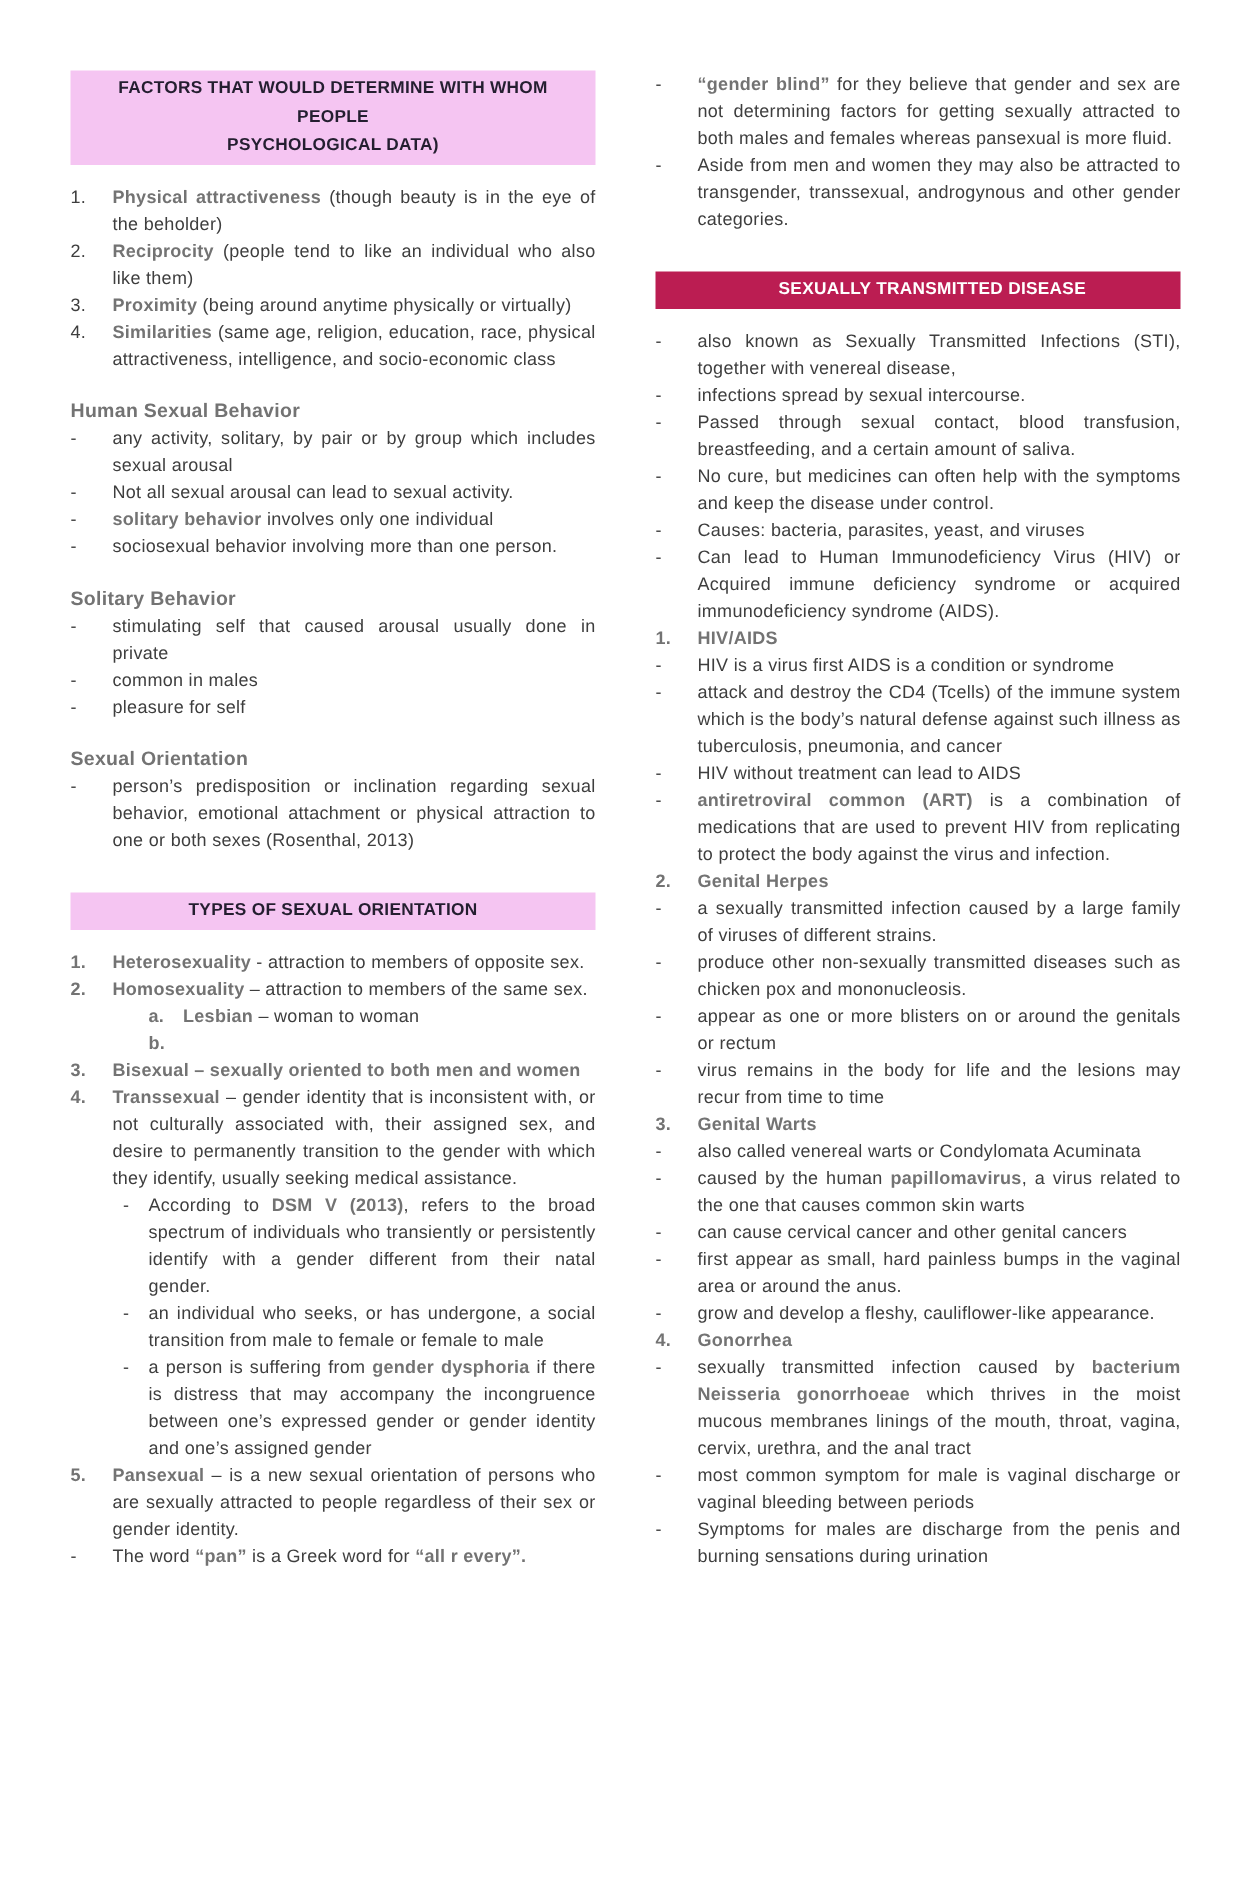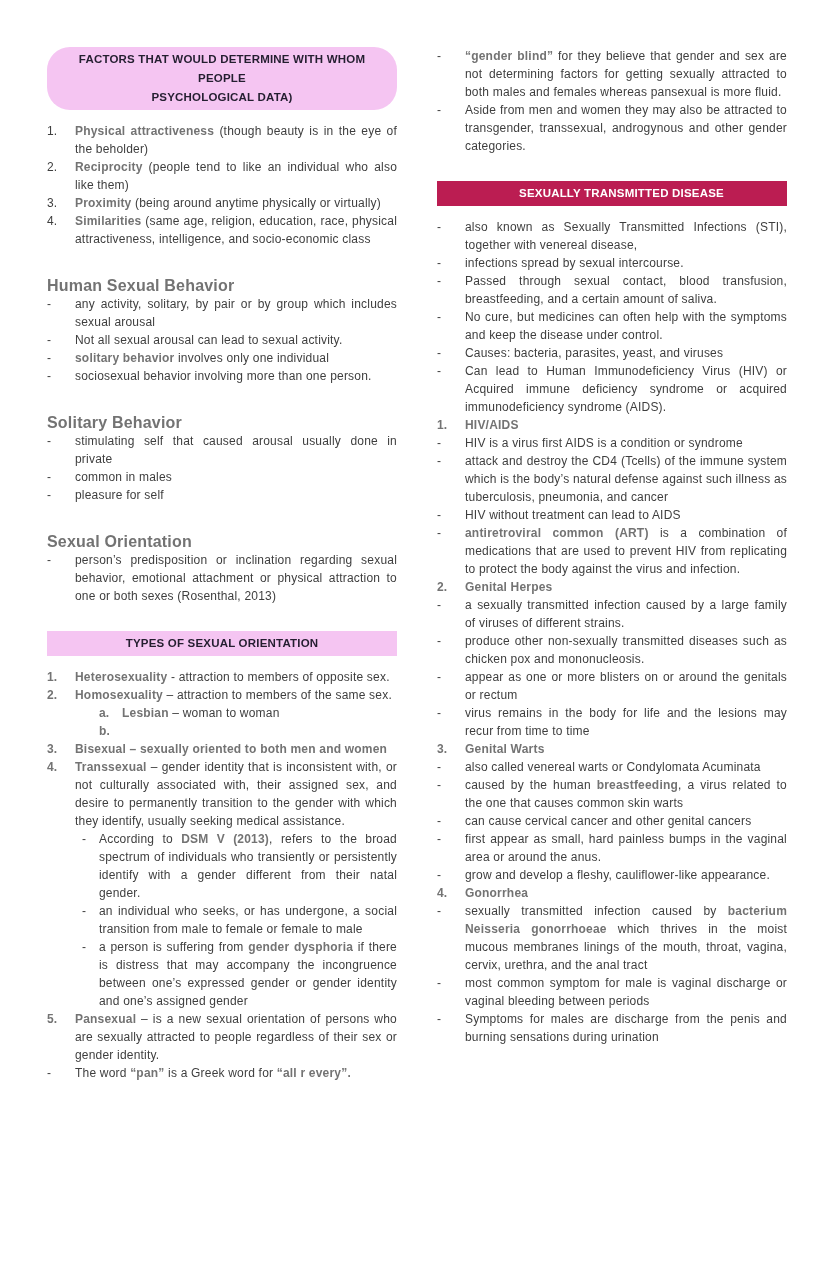--- a/index.html
+++ b/index.html
@@ -10,27 +10,27 @@
   }
   .page { position:absolute; inset:0; overflow:hidden; background:#ffffff; }
   .column { position:absolute; top:47px; width:350px; }
   .col-left  { left:47px; }
   .col-right { left:437px; }
 
   .banner {
     text-align:center; font-weight:bold; font-size:11.5px; line-height:19px;
     padding:3px 8px; letter-spacing:0.2px; margin:26px 0 12px 0;
   }
-  .column > .banner:first-child { margin-top:0;border-radius:23px; }
+  .column > .banner:first-child { margin-top:0; }
   .banner.pink    { background:var(--pink,#f5c5f2);    color:var(--dark,#241e30); }
   .banner.crimson { background:var(--crimson,#bb1d52); color:#ffffff;padding-left:27px; }
 
   .heading {
-    font-weight:bold; font-size:16px; line-height:18px;
-    color:#1a1a1a; margin-top:29px; letter-spacing:0.2px;
+    font-weight:bold; font-size:13px; line-height:18px;
+    color:#1a1a1a; margin-top:17px; letter-spacing:0.2px;
   }
 
   .list { margin:0; }
   .item {
     display:flex; font-size:12px; line-height:18px;
     color:#3e3e3e; letter-spacing:0.2px;
   }
   .item .marker { flex:0 0 28px; }
   .item.l1 { padding-left:35px; } .item.l1 .marker { flex:0 0 17px; }
   .item.l2 { padding-left:52px; } .item.l2 .marker { flex:0 0 23px; }
@@ -239,21 +239,21 @@
         <div class="item l0">
           <span class="marker bold">3.</span>
           <div class="txt"><b>Genital Warts</b></div>
         </div>
         <div class="item l0">
           <span class="marker">-</span>
           <div class="txt"><span>also called venereal warts or Condylomata Acuminata</span></div>
         </div>
         <div class="item l0">
           <span class="marker">-</span>
-          <div class="txt"><span>caused by the human </span><b>breastfeeding</b><span>, a virus related to the one that causes common skin warts</span></div>
+          <div class="txt"><span>caused by the human </span><b>papillomavirus</b><span>, a virus related to the one that causes common skin warts</span></div>
         </div>
         <div class="item l0">
           <span class="marker">-</span>
           <div class="txt"><span>can cause cervical cancer and other genital cancers</span></div>
         </div>
         <div class="item l0">
           <span class="marker">-</span>
           <div class="txt"><span>first appear as small, hard painless bumps in the vaginal area or around the anus.</span></div>
         </div>
         <div class="item l0">

